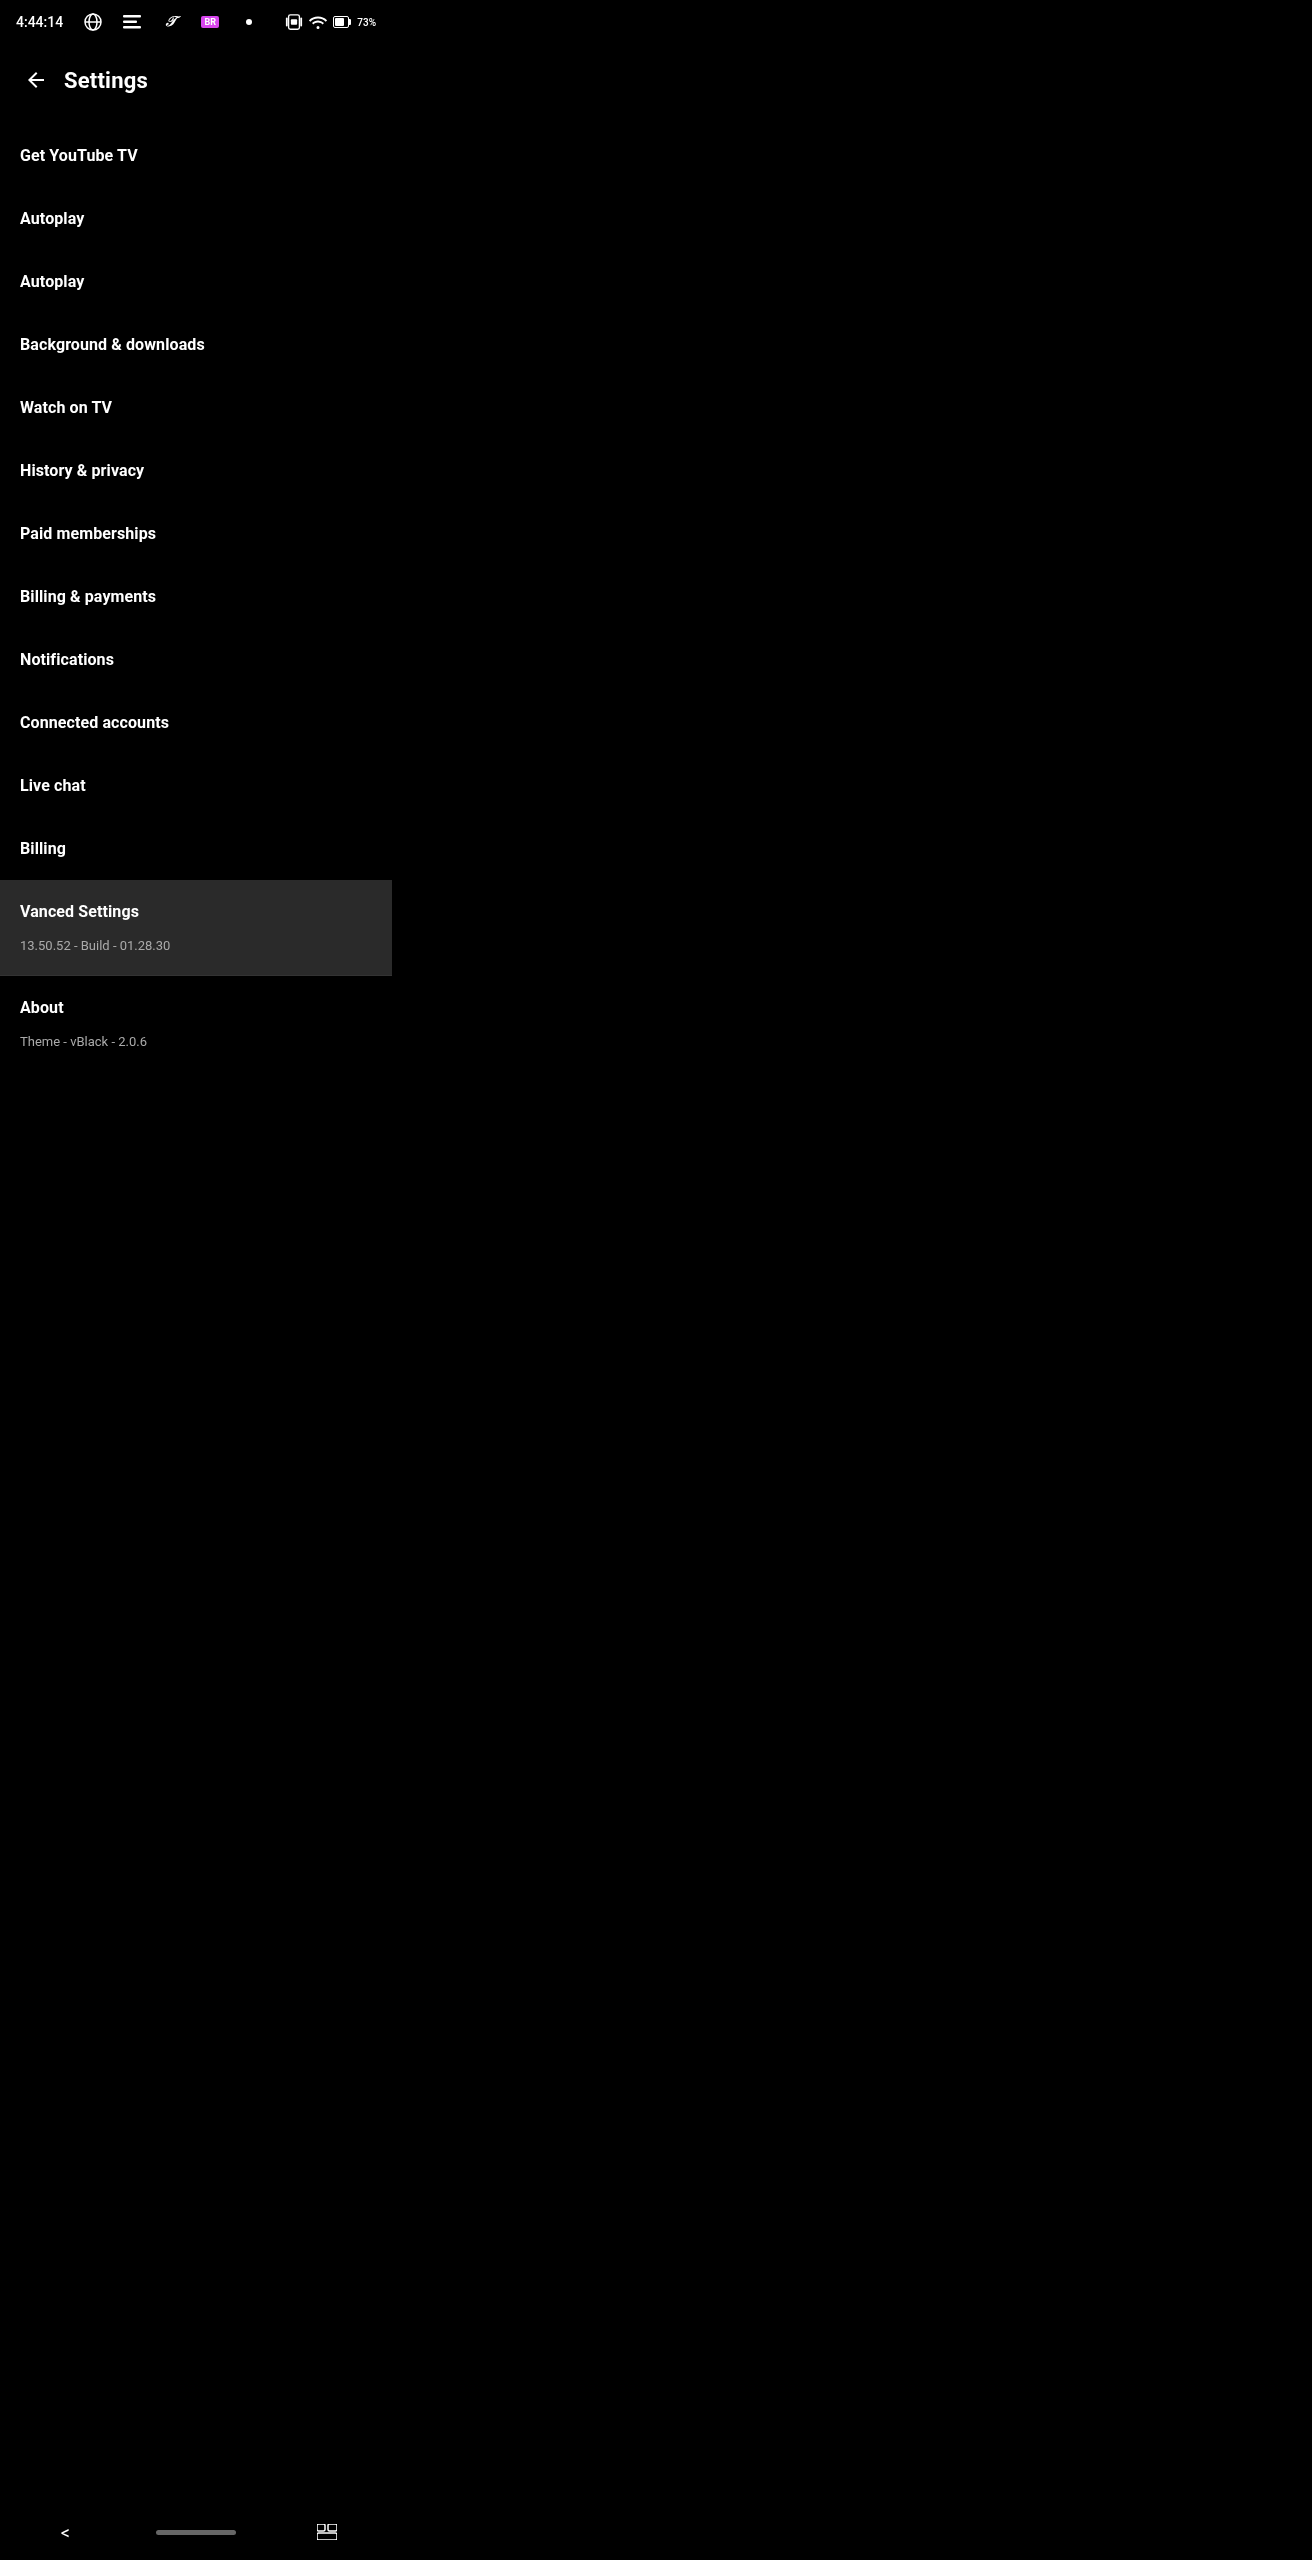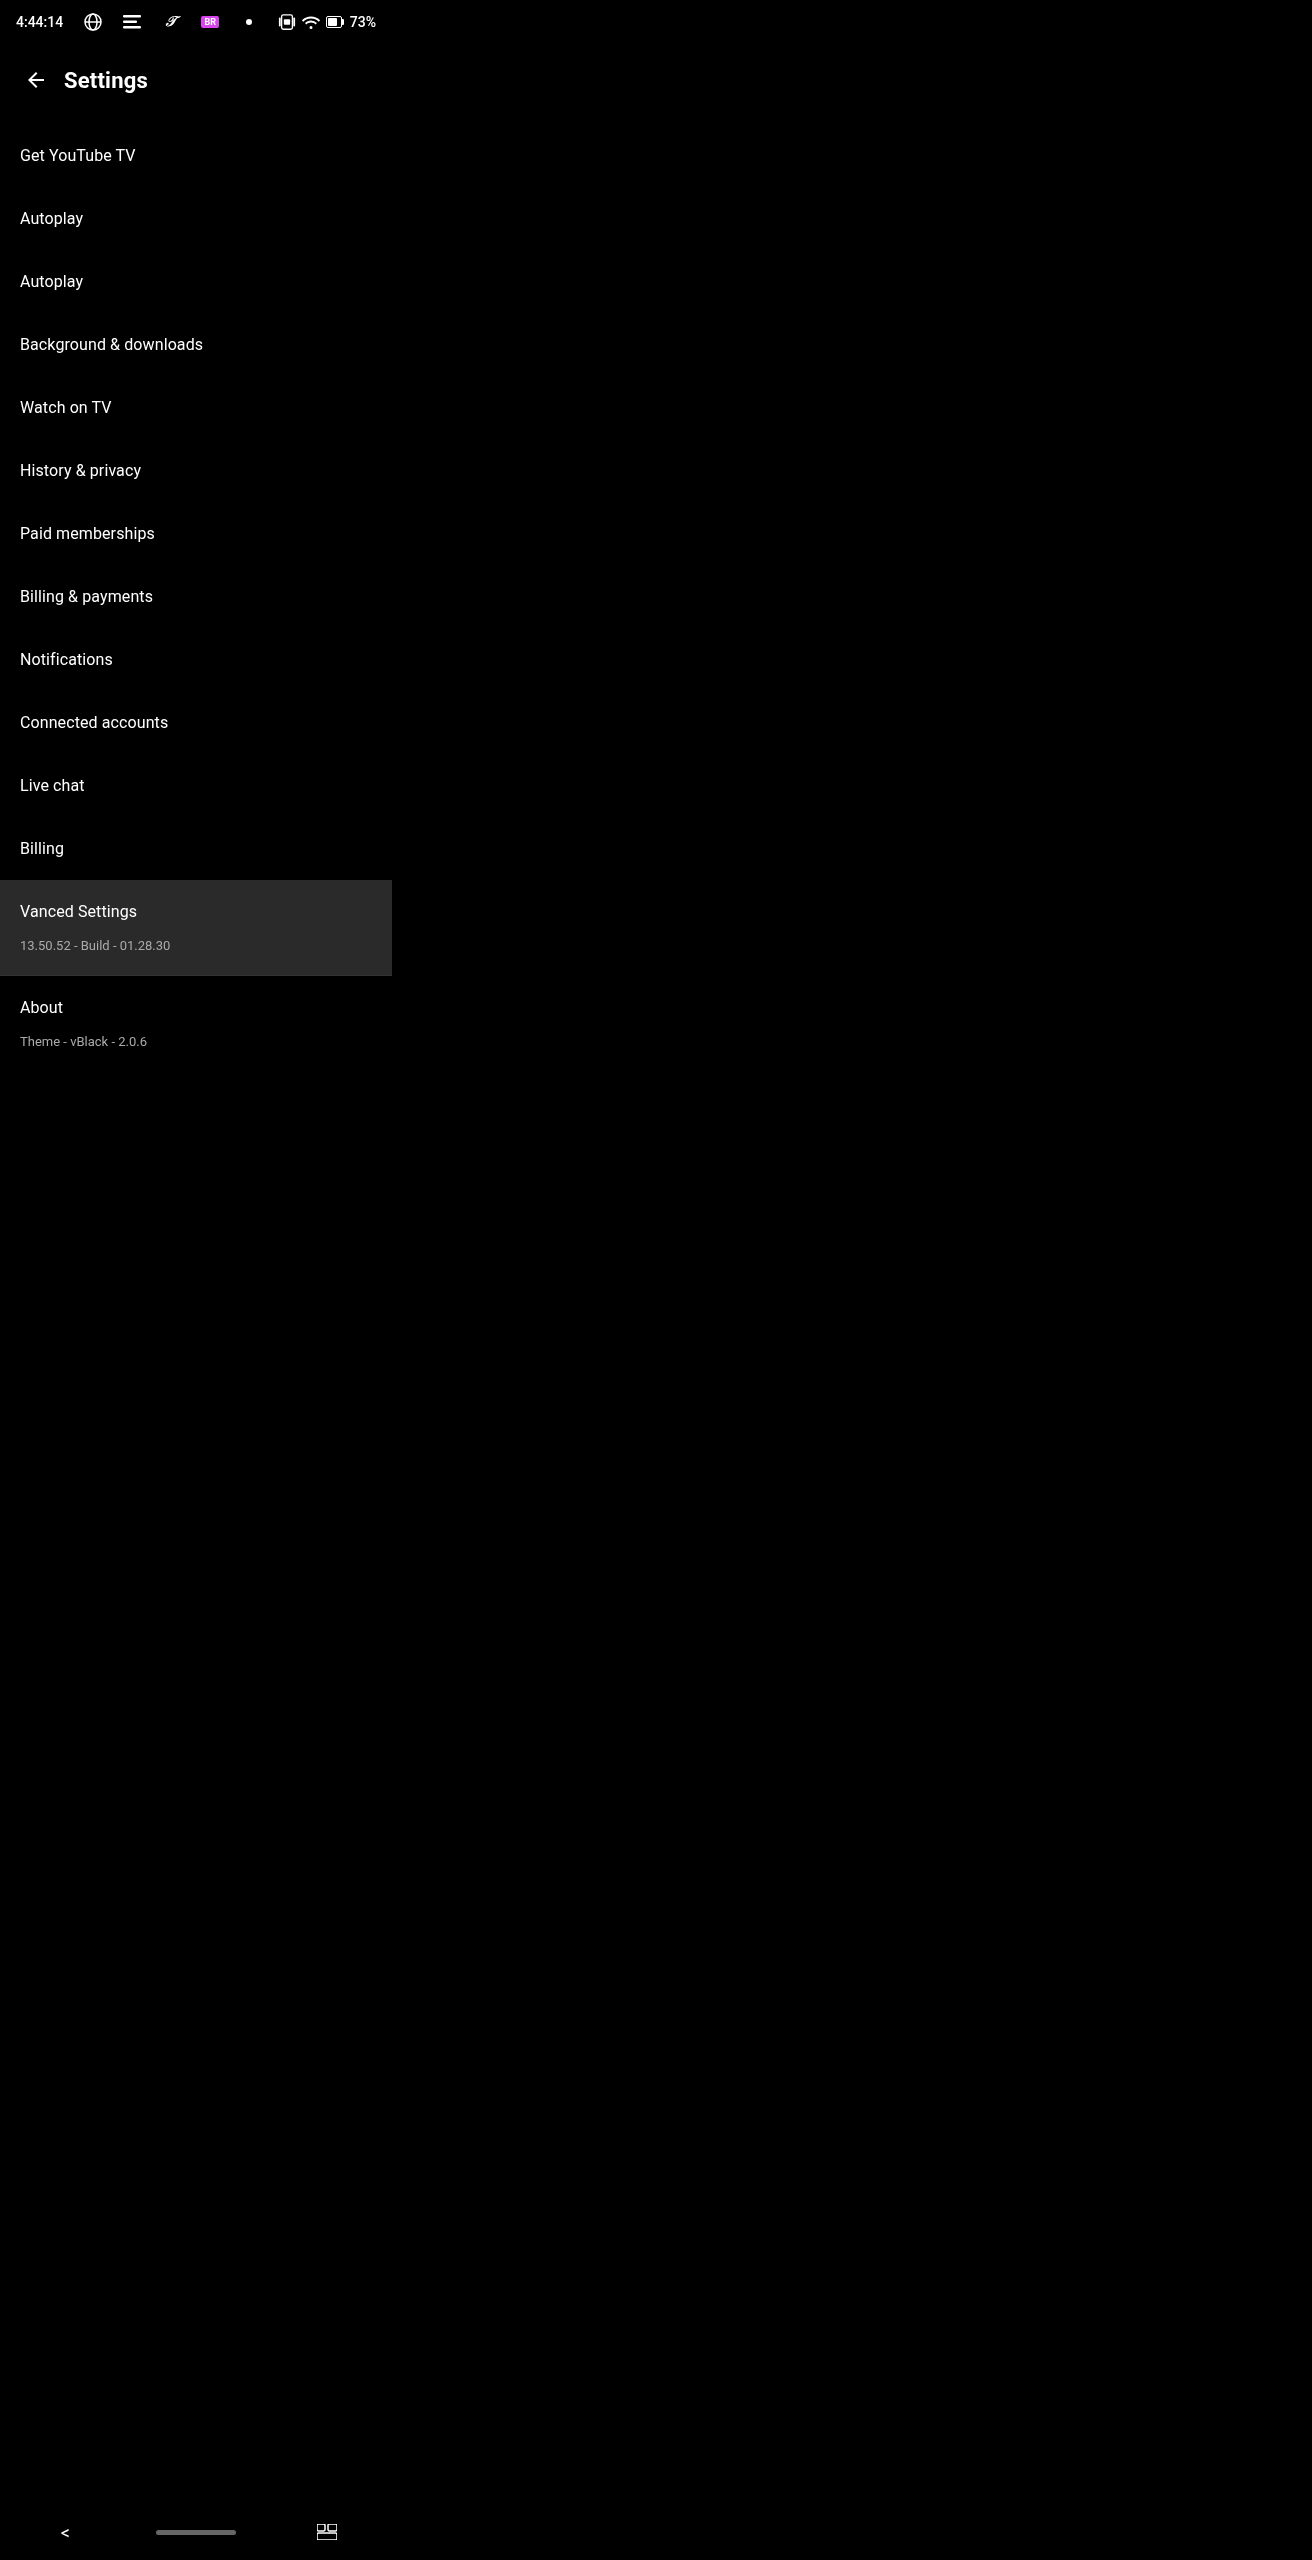--- a/index.html
+++ b/index.html
@@ -32,21 +32,21 @@
       align-items: center;
       gap: 21px;
       font-size: 14px;
       font-weight: 500;
     }
 
     .status-right {
       display: flex;
       align-items: center;
       gap: 6px;
-      font-size: 14px;
+      font-size: 10px;
       font-weight: 500;
     }
 
     .status-icon {
       width: 18px;
       height: 18px;
       display: inline-flex;
       align-items: center;
       justify-content: center;
     }
@@ -118,21 +118,21 @@
     .settings-item {
       padding: 22px 20px;
       cursor: pointer;
       display: flex;
       align-items: center;
     }
 
     .settings-item-text {
       font-size: 16px;
       color: #ffffff;
-      font-weight: 400;
+      font-weight: 700;
       letter-spacing: 0.1px;
     }
 
     
     .settings-item.highlighted {
       background-color: #2a2a2a;
     }
 
     .settings-item.highlighted .settings-item-text {
       color: #ffffff;

